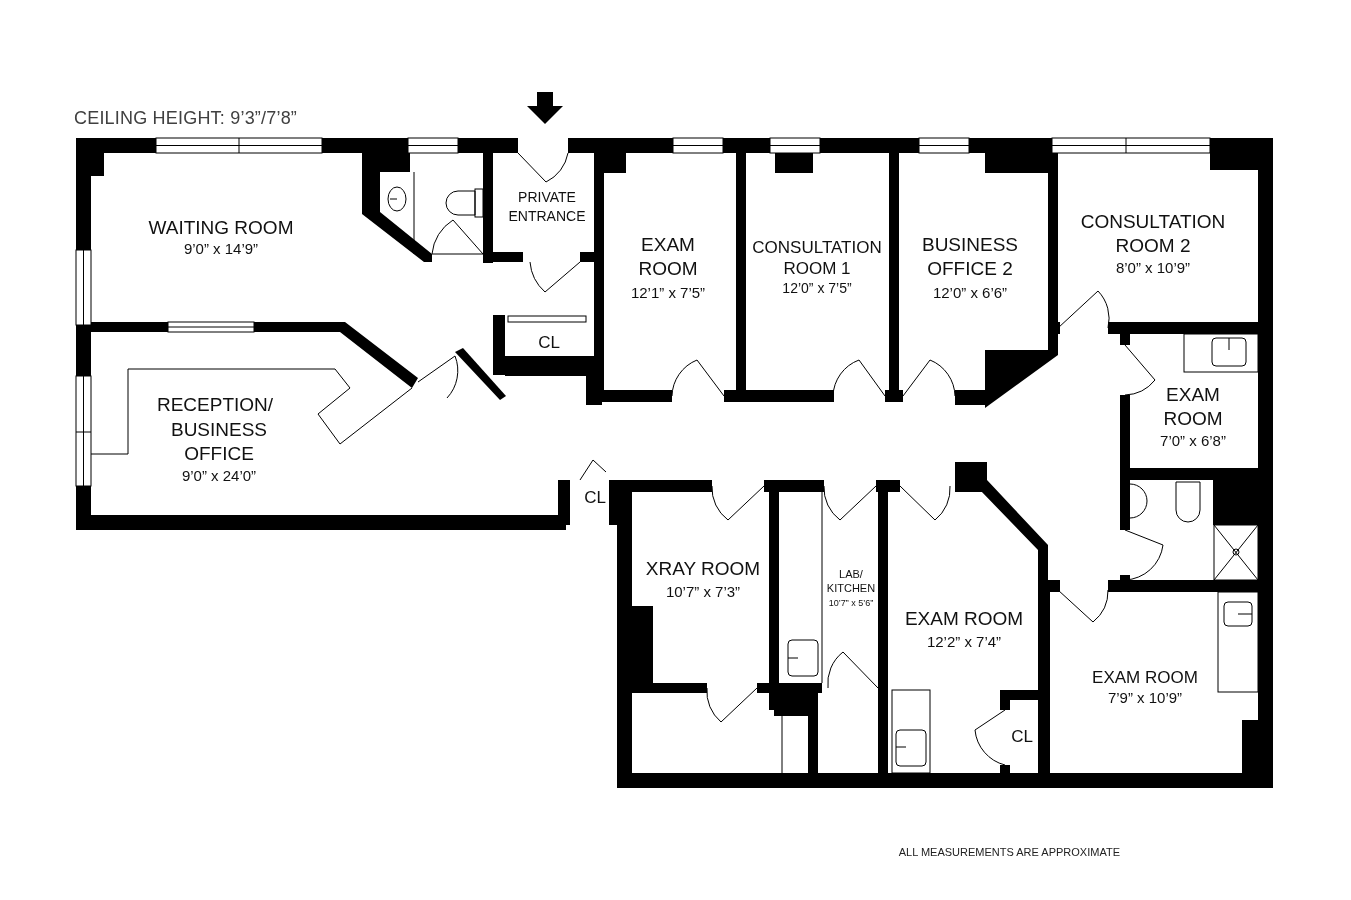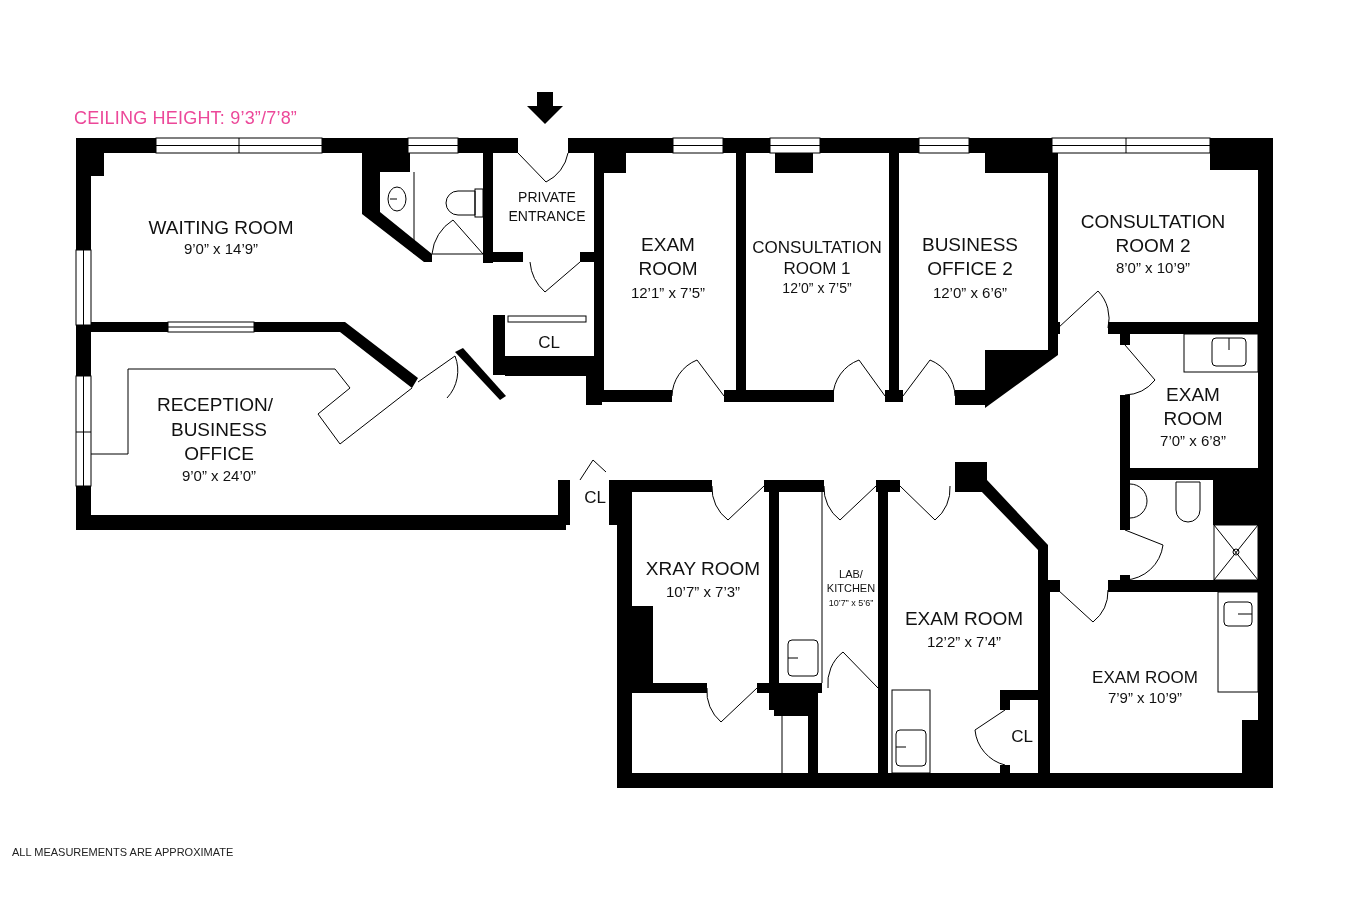--- a/index.html
+++ b/index.html
@@ -5,22 +5,22 @@
   html, body { margin: 0; padding: 0; background: #ffffff; }
   body { width: 1351px; height: 900px; position: relative; overflow: hidden; font-family: "Liberation Sans", sans-serif; }
   svg { position: absolute; left: 0; top: 0; }
   .wall { fill: #000000; }
   .thin { fill: none; stroke: #000000; stroke-width: 1; }
   .win { fill: #ffffff; stroke: #000000; stroke-width: 1; }
   .lbl { font-family: "Liberation Sans", sans-serif; fill: #111111; text-anchor: middle; }
   .big { font-size: 19px; }
   .dim { font-size: 15px; }
   .small { font-size: 11px; }
-  .ceiling { position: absolute; left: 74px; top: 108px; font-size: 18px; color: #ec4899; letter-spacing: 0.2px; }
-  .footer { position: absolute; left: 12px; width: 1120px; top: 846px; text-align: left; font-size: 11px; color: #222; }
+  .ceiling { position: absolute; left: 74px; top: 108px; font-size: 18px; color: #404040; letter-spacing: 0.2px; }
+  .footer { position: absolute; left: 0; width: 1120px; top: 846px; text-align: right; font-size: 11px; color: #222; }
 </style>
 </head>
 <body>
 
 <div class="ceiling">CEILING HEIGHT: 9’3”/7’8”</div>
 
 <svg width="1351" height="900" viewBox="0 0 1351 900">
 
   <g>
     <rect x="537" y="92" width="16" height="14" fill="#000"></rect>

